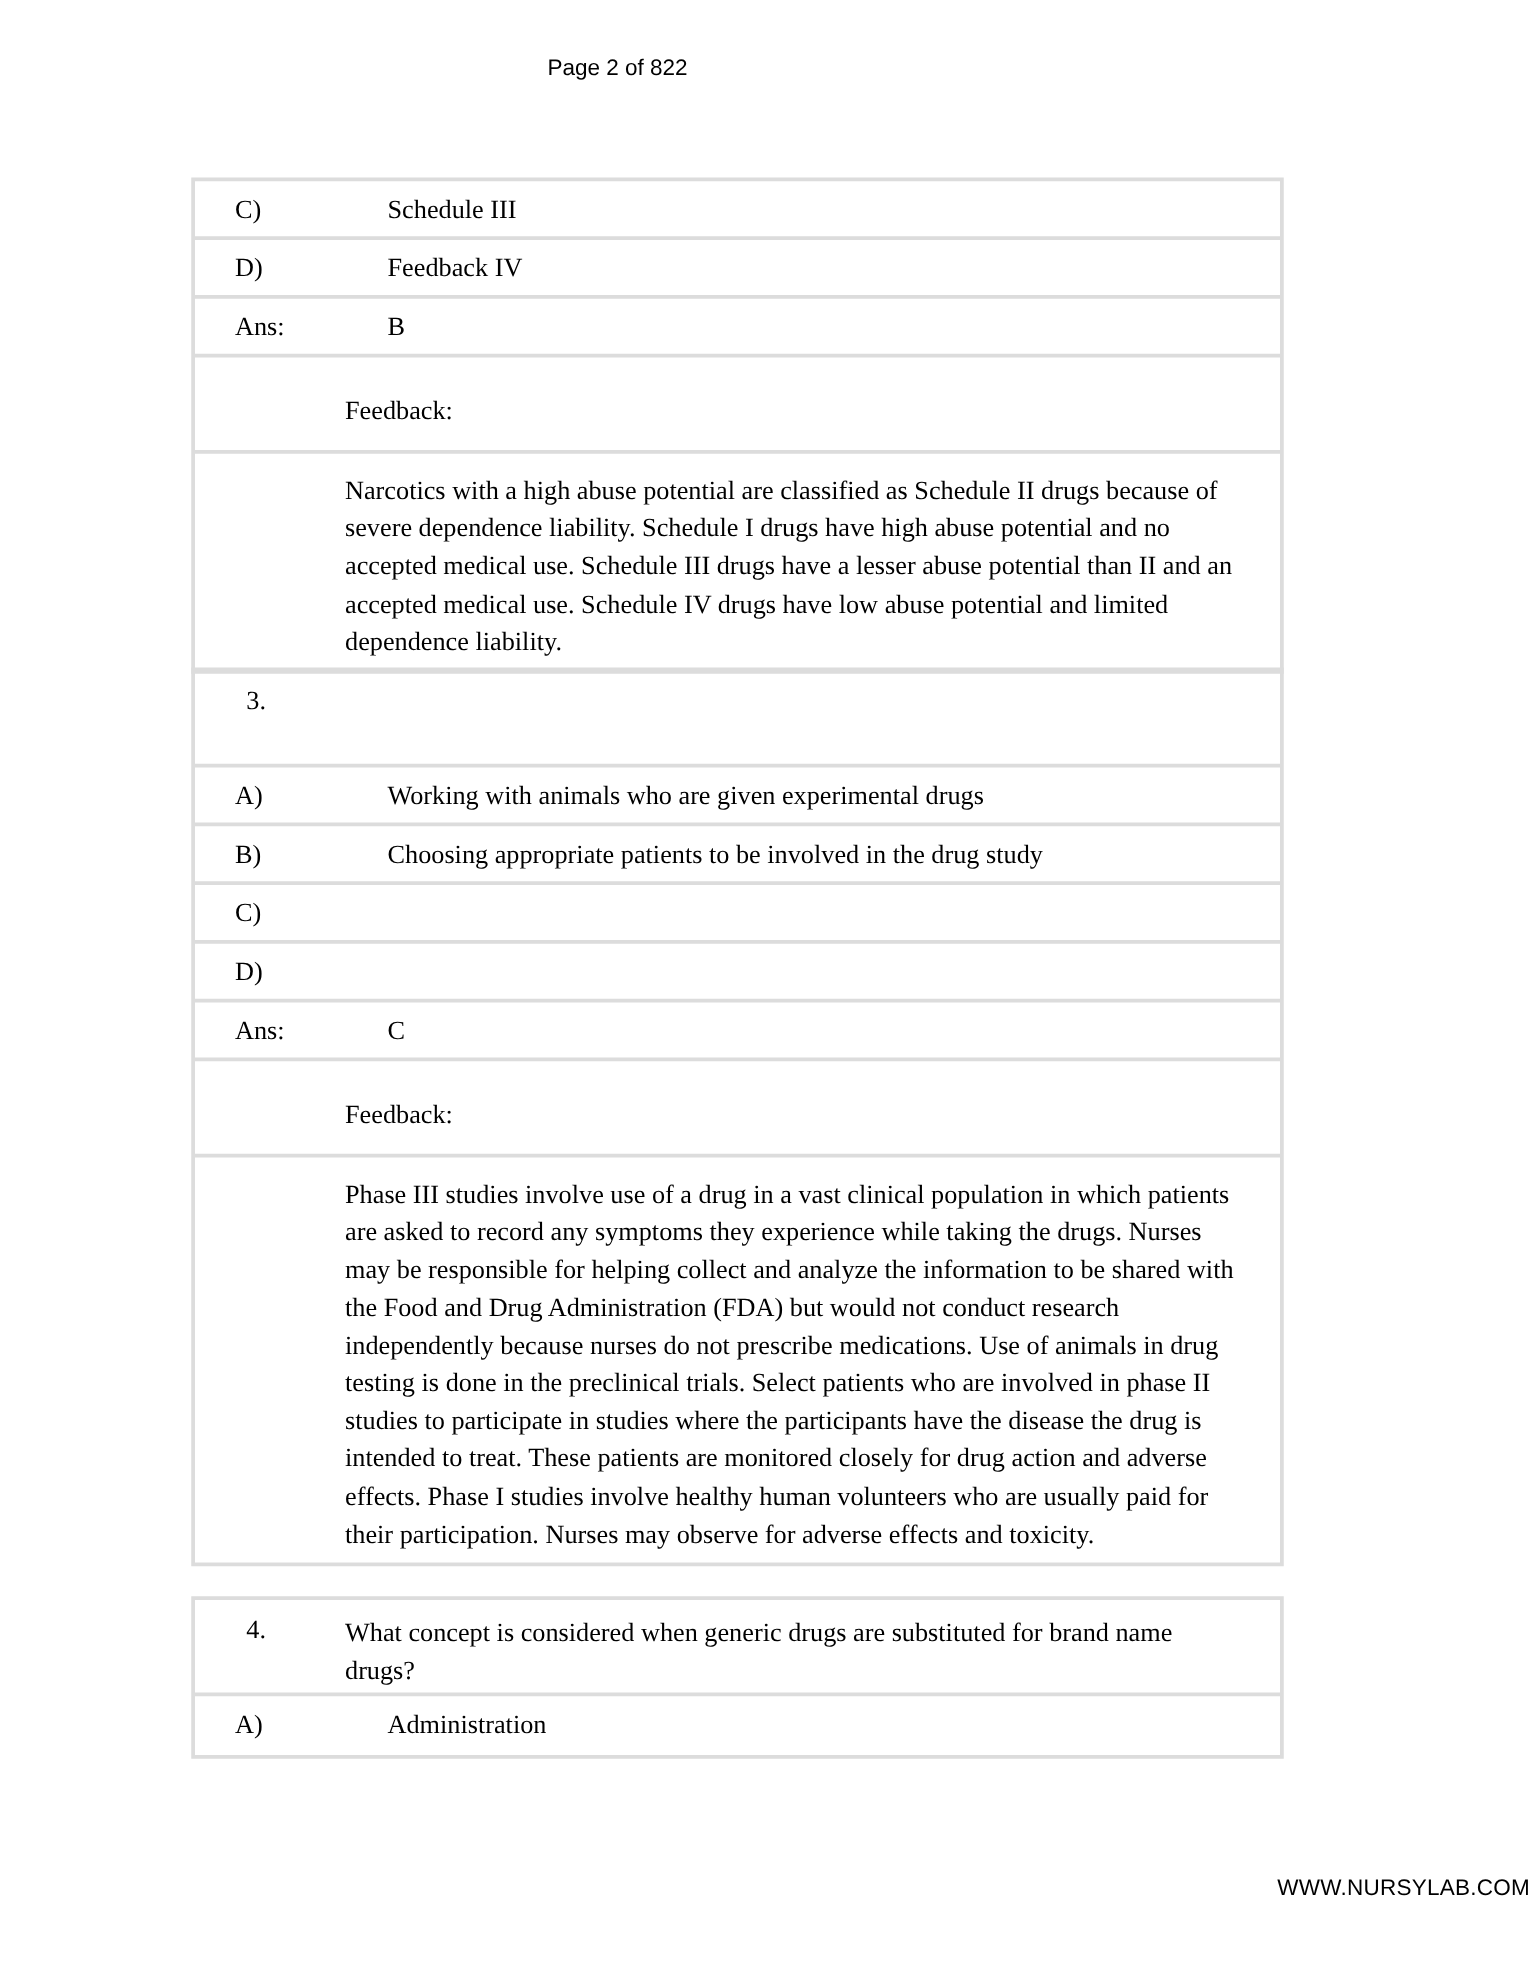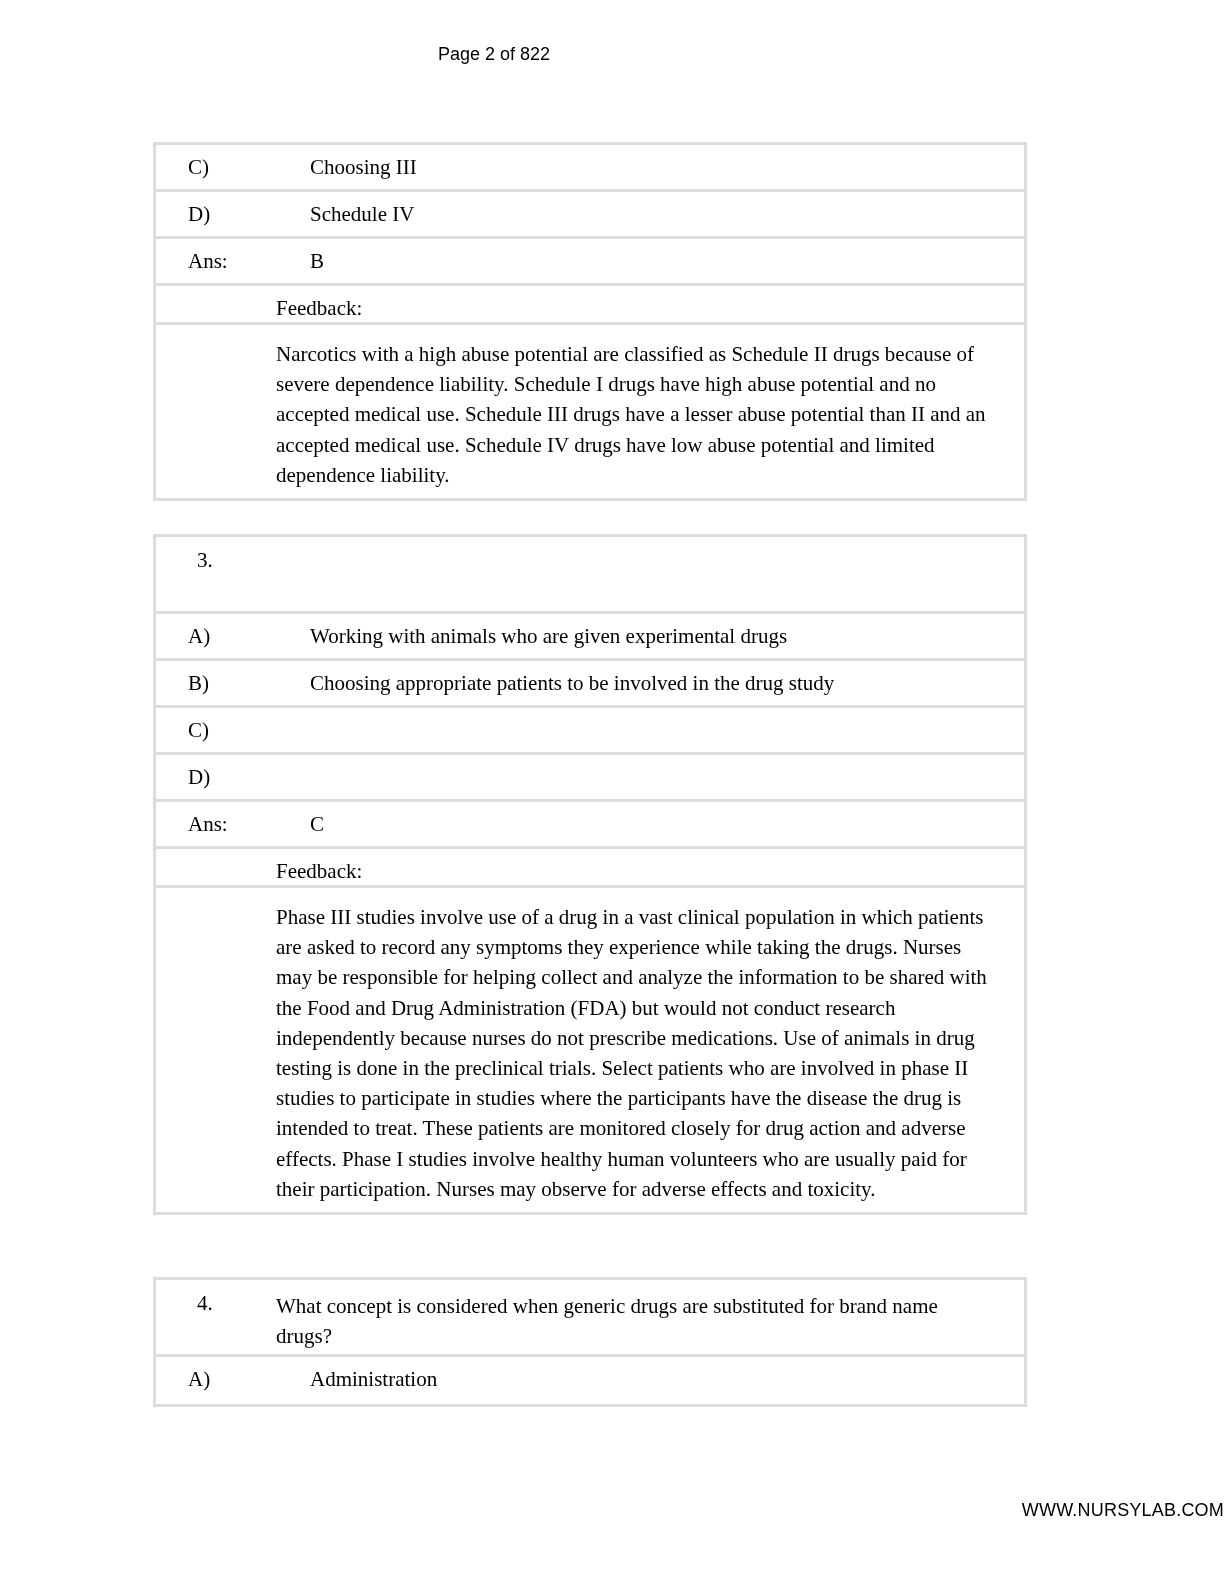--- a/index.html
+++ b/index.html
@@ -24,40 +24,40 @@
       position: relative; box-sizing: border-box;
       border-bottom: 3px solid #dcdcdc;
     }
     .row:last-child { border-bottom: none; }
     .row.opt { height: 47px; }
     .row .lbl { position: absolute; left: 32px; top: 10px; }
     .row .val { position: absolute; left: 154px; top: 10px; }
     .row.q { height: 77px; }
     .row.q .num { position: absolute; left: 41px; top: 11px; }
     .row.q .qtext { position: absolute; left: 120px; top: 11px; width: 700px; line-height: 30px; }
-    .row.fbhead { height: 39px; }
+    .row.fbhead { height: 57px; margin-top: 20px; }
     .row.fbhead .fbl { position: absolute; left: 120px; top: 10px; }
     .row.fbtext { padding: 14px 30px 8px 120px; line-height: 30.2px; }
     #t1 { top: 142px; }
     #t2 { top: 534px; }
     #t3 { top: 1277px; }
   </style>
 </head>
 <body>
 
 <div class="page-header">Page 2 of 822</div>
 
 <div class="qtable" id="t1">
   <div class="row opt">
     <span class="lbl">C)</span>
-    <span class="val">Choosing III</span>
+    <span class="val">Schedule III</span>
   </div>
   <div class="row opt">
     <span class="lbl">D)</span>
-    <span class="val">Schedule IV</span>
+    <span class="val">Feedback IV</span>
   </div>
   <div class="row opt">
     <span class="lbl">Ans:</span>
     <span class="val">B</span>
   </div>
   <div class="row fbhead">
     <span class="fbl">Feedback:</span>
   </div>
   <div class="row fbtext">Narcotics with a high abuse potential are classified as Schedule II drugs because of severe dependence liability. Schedule I drugs have high abuse potential and no accepted medical use. Schedule III drugs have a lesser abuse potential than II and an accepted medical use. Schedule IV drugs have low abuse potential and limited dependence liability.</div>
 </div>

